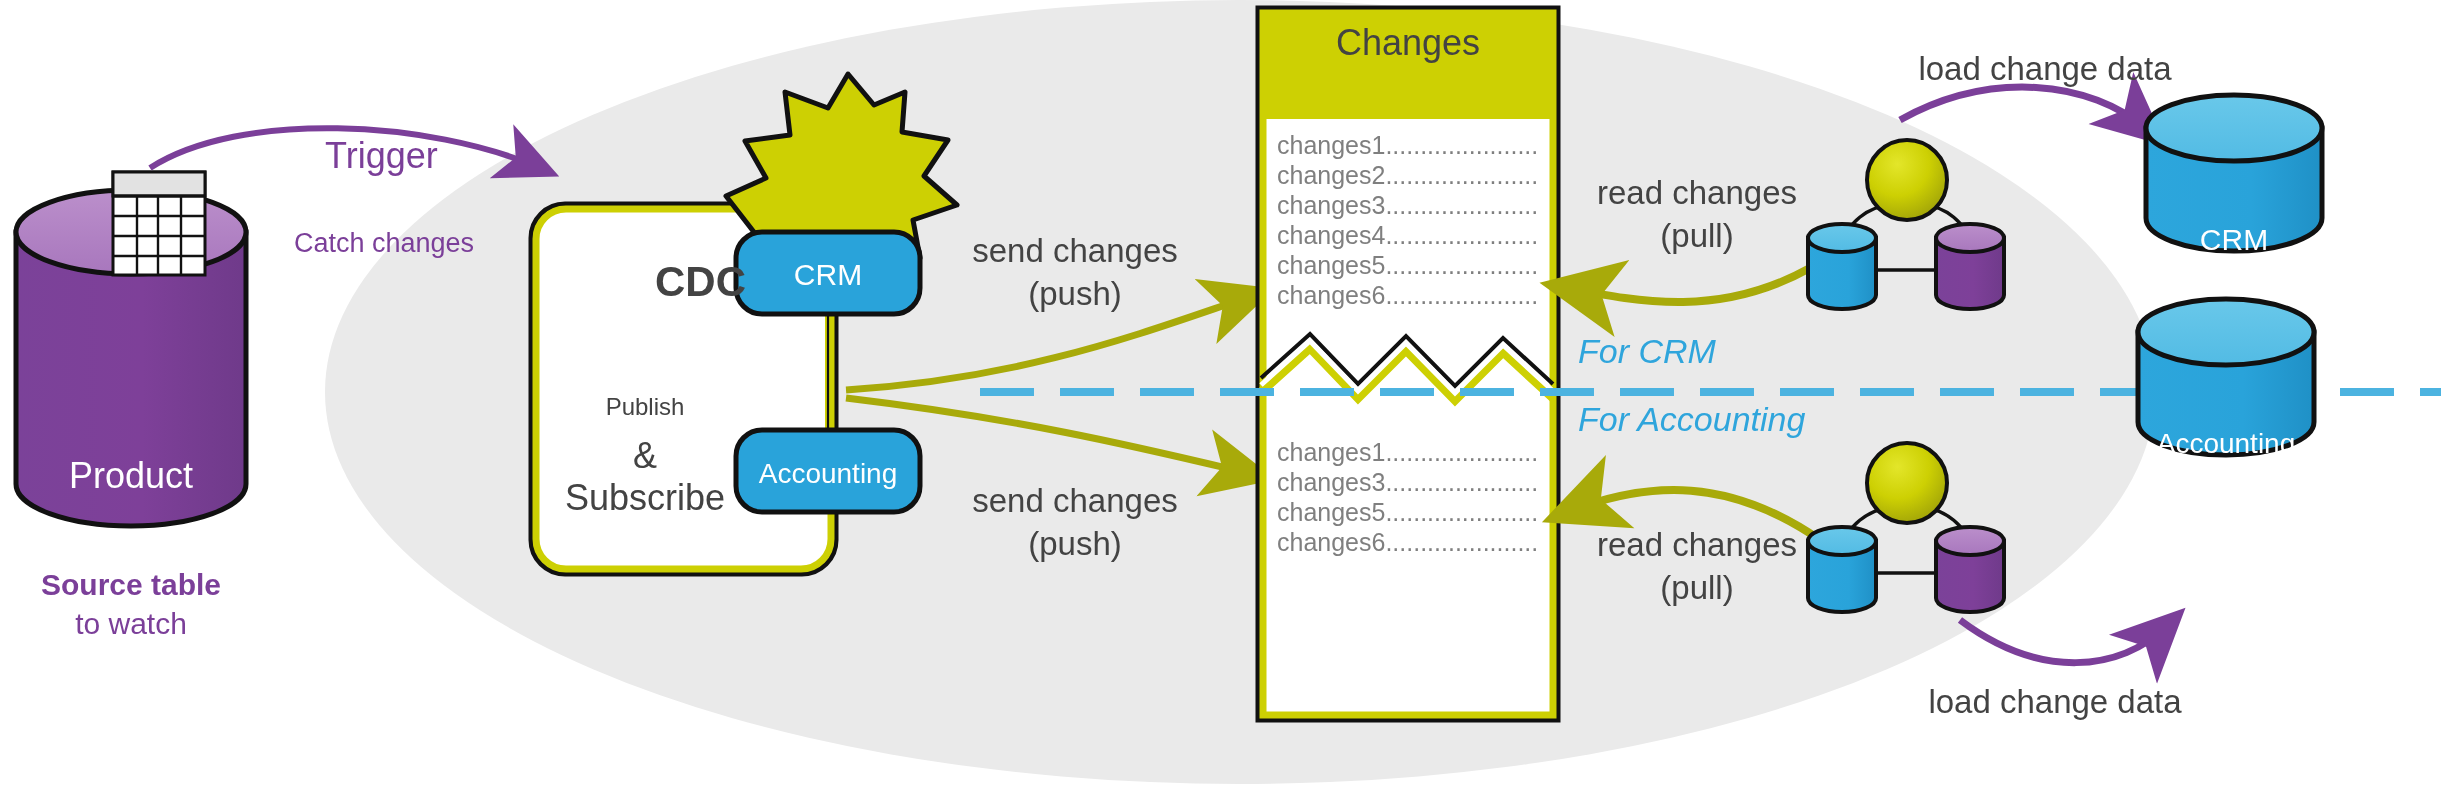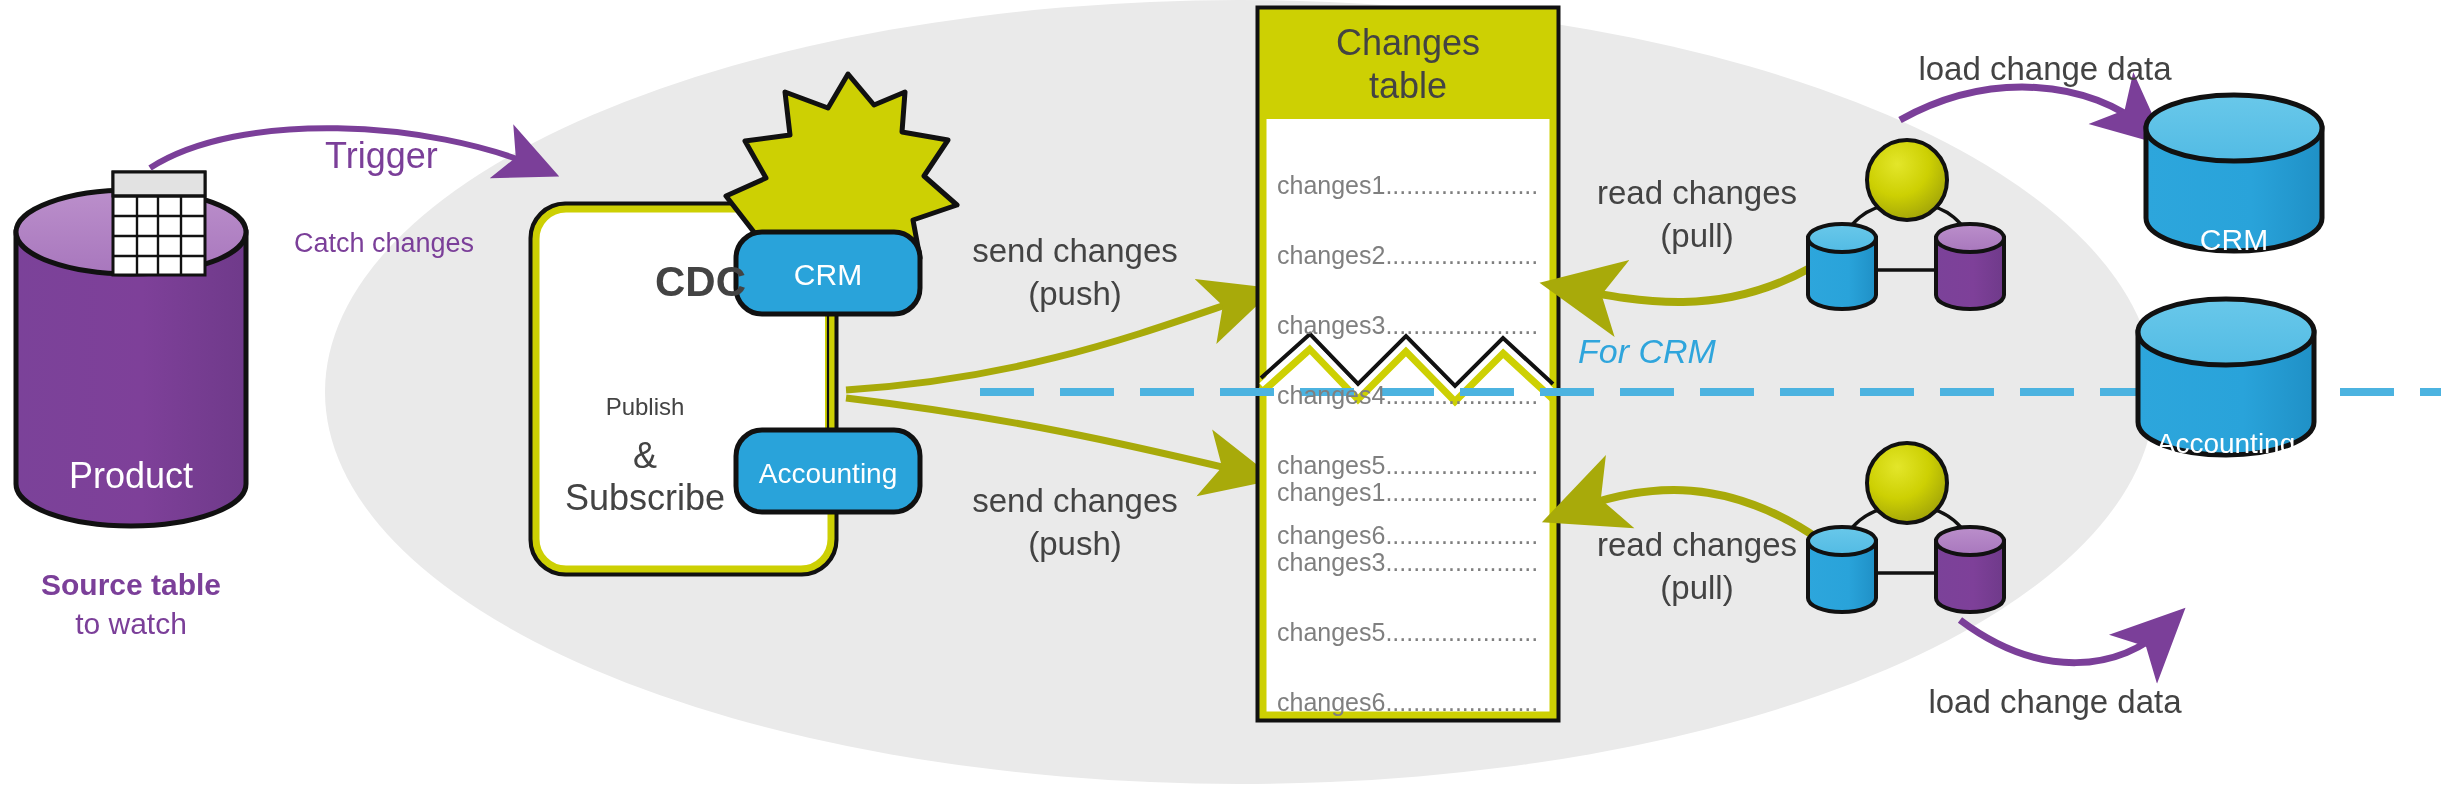--- a/index.html
+++ b/index.html
@@ -4,21 +4,21 @@
 <style>
   html,body{margin:0;padding:0;background:#ffffff;}
   body{font-family:"Liberation Sans",sans-serif;}
   #stage{position:relative;width:2441px;height:795px;background:#ffffff;overflow:hidden;}
   #stage svg.layer{position:absolute;left:0;top:0;width:2441px;height:795px;}
   .txt{position:absolute;white-space:pre;line-height:1.16;}
   .c-dark{color:#434343;}
   .c-purple{color:#7b3f99;}
   .c-white{color:#ffffff;}
   .c-blue{color:#2fa5dc;}
-  .c-grey{color:#7f7f7f;margin-top:40px;}
+  .c-grey{color:#7f7f7f;}
   .center{text-align:center;}
 </style>
 </head>
 <body>
 
 <div id="stage">
 
   <svg class="layer" viewBox="0 0 2441 795">
     <defs>
       <linearGradient id="gCylPurpleTop" x1="0" y1="0" x2="0" y2="1">
@@ -163,39 +163,39 @@
 
   <div class="txt c-white center" style="left:736px;top:258px;width:184px;font-size:30px;">CRM</div>
   <div class="txt c-white center" style="left:736px;top:458px;width:184px;font-size:28px;">Accounting</div>
 
   <div class="txt c-dark center" style="left:940px;top:232px;width:270px;font-size:33px;">send changes</div>
   <div class="txt c-dark center" style="left:940px;top:275px;width:270px;font-size:33px;">(push)</div>
   <div class="txt c-dark center" style="left:940px;top:482px;width:270px;font-size:33px;">send changes</div>
   <div class="txt c-dark center" style="left:940px;top:525px;width:270px;font-size:33px;">(push)</div>
 
   <div class="txt c-dark center" style="left:1263px;top:22px;width:290px;font-size:36px;">Changes</div>
-  <div class="txt c-dark center" style="left:1263px;top:65px;width:290px;font-size:36px;">table</div>
 
   <div style="position:absolute;left:1277px;top:130px;width:276px;">
     <div class="c-grey" style="font-size:25px;line-height:30px;">changes1......................</div>
     <div class="c-grey" style="font-size:25px;line-height:30px;">changes2......................</div>
     <div class="c-grey" style="font-size:25px;line-height:30px;">changes3......................</div>
     <div class="c-grey" style="font-size:25px;line-height:30px;">changes4......................</div>
     <div class="c-grey" style="font-size:25px;line-height:30px;">changes5......................</div>
     <div class="c-grey" style="font-size:25px;line-height:30px;">changes6......................</div>
   </div>
 
   <div style="position:absolute;left:1277px;top:437px;width:276px;">
     <div class="c-grey" style="font-size:25px;line-height:30px;">changes1......................</div>
     <div class="c-grey" style="font-size:25px;line-height:30px;">changes3......................</div>
     <div class="c-grey" style="font-size:25px;line-height:30px;">changes5......................</div>
     <div class="c-grey" style="font-size:25px;line-height:30px;">changes6......................</div>
   </div>
 
   <div class="txt c-blue" style="left:1578px;top:332px;font-size:34px;font-style:italic;">For CRM</div>
+  <div class="txt c-blue" style="left:1578px;top:400px;font-size:34px;font-style:italic;">For Accounting</div>
 
   <div class="txt c-dark center" style="left:1562px;top:174px;width:270px;font-size:33px;">read changes</div>
   <div class="txt c-dark center" style="left:1562px;top:217px;width:270px;font-size:33px;">(pull)</div>
   <div class="txt c-dark center" style="left:1562px;top:526px;width:270px;font-size:33px;">read changes</div>
   <div class="txt c-dark center" style="left:1562px;top:569px;width:270px;font-size:33px;">(pull)</div>
 
   <div class="txt c-white center" style="left:2146px;top:223px;width:176px;font-size:30px;">CRM</div>
   <div class="txt c-white center" style="left:2138px;top:428px;width:176px;font-size:28px;">Accounting</div>
 
   <div class="txt c-dark center" style="left:1855px;top:50px;width:380px;font-size:33px;">load change data</div>

